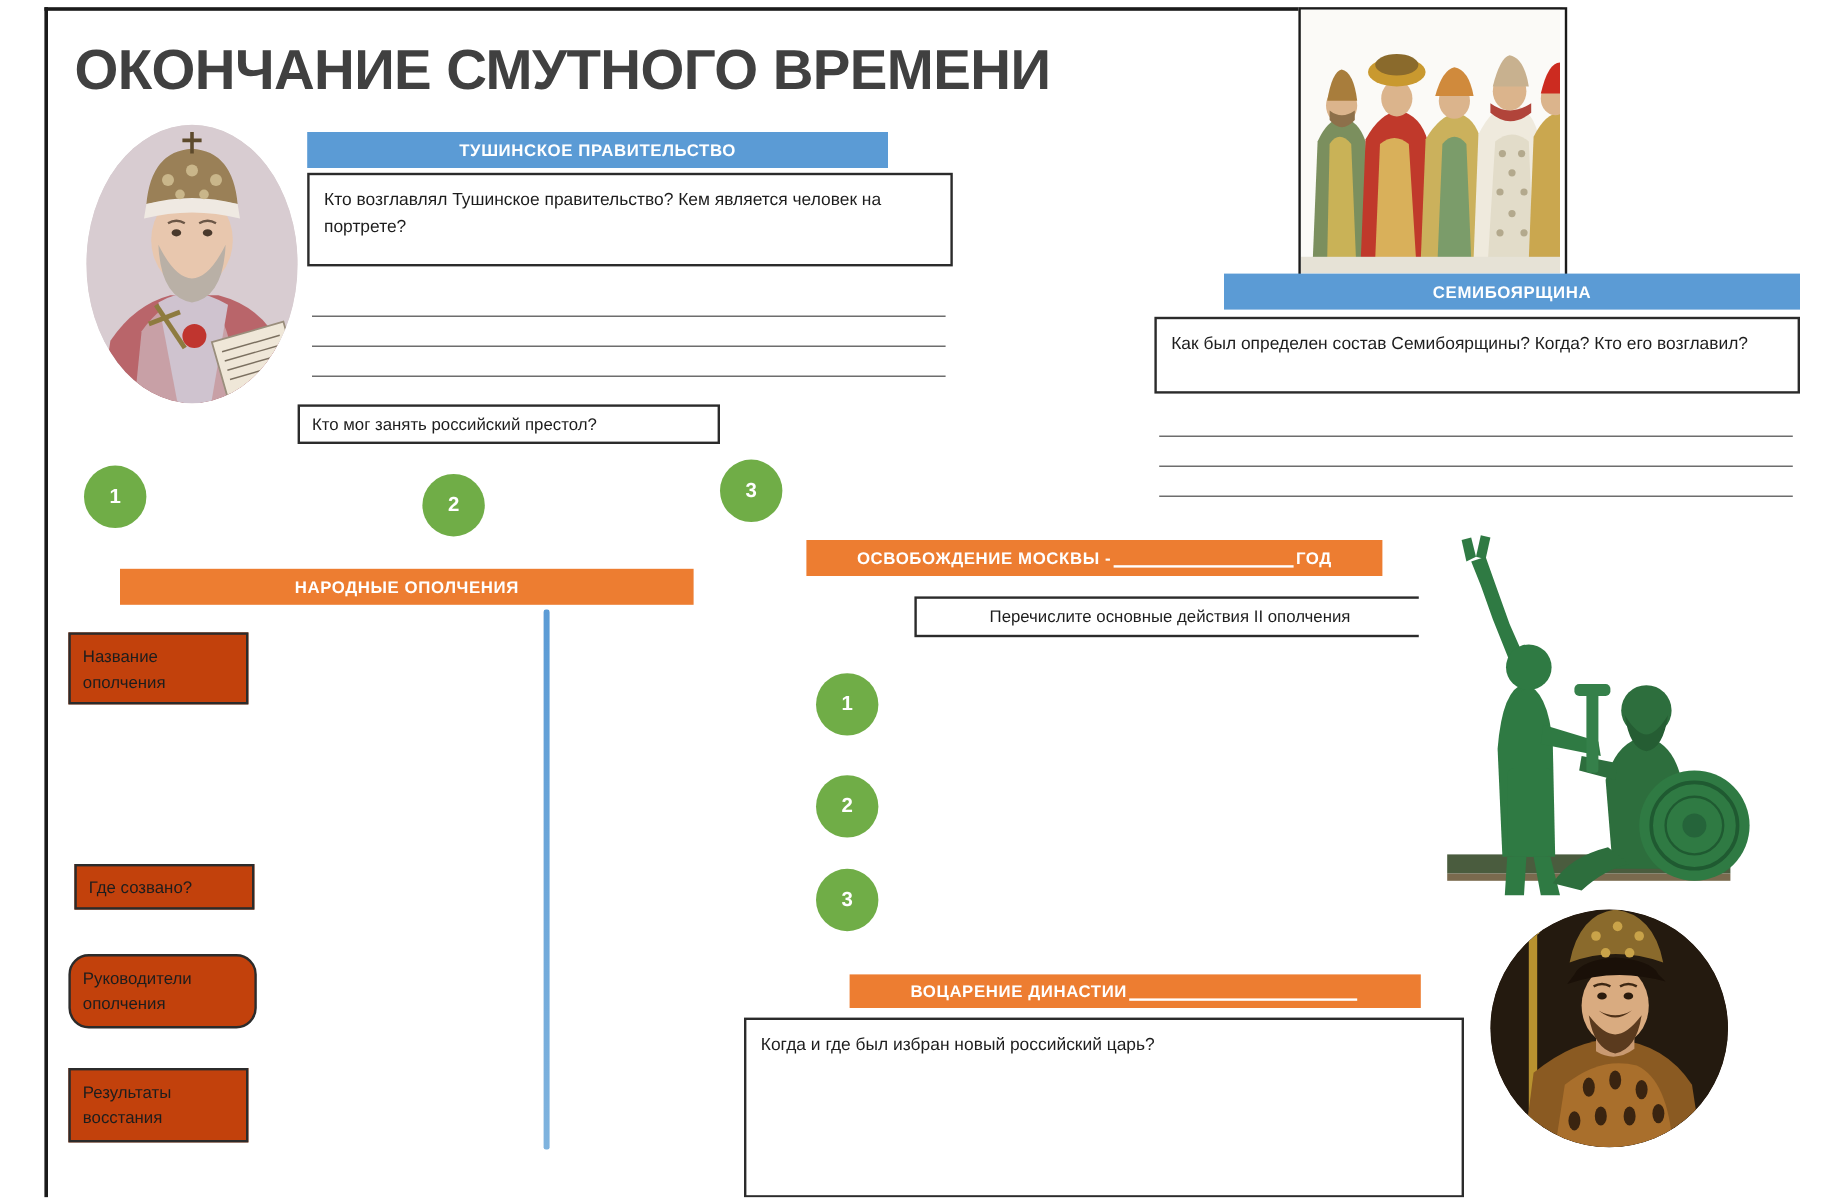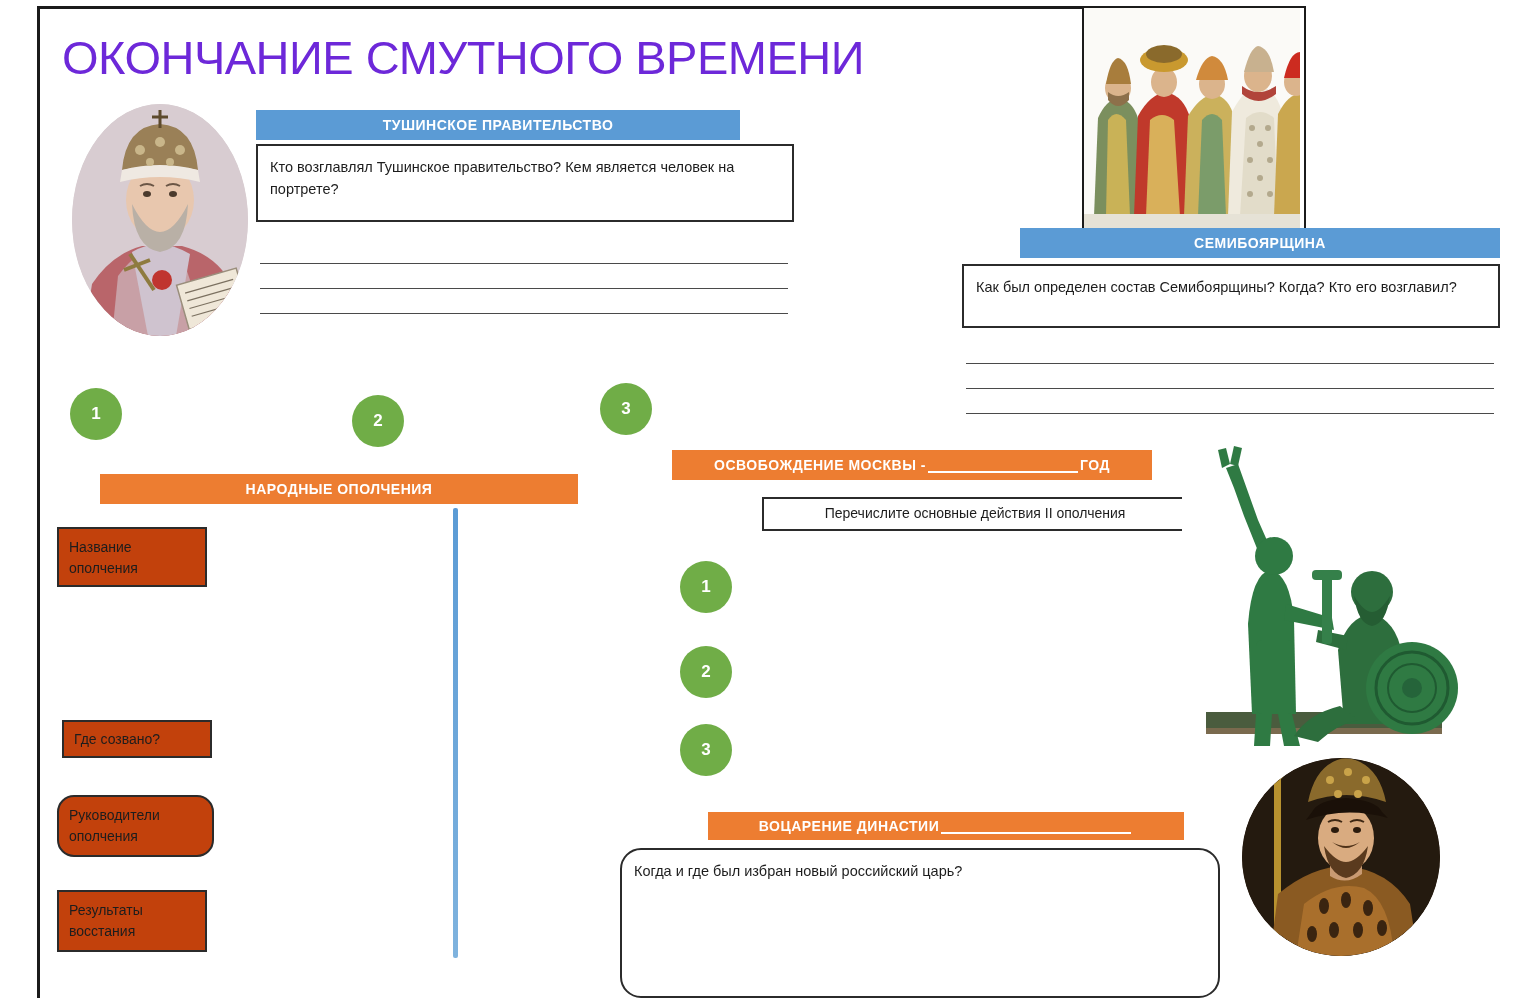--- a/index.html
+++ b/index.html
@@ -36,23 +36,23 @@
     width: 3px; height: 22px;
     background: #1b1b1b;
   }
 
   
   .main-title {
     position: absolute;
     left: 62px; top: 30px;
     width: 900px;
     font-size: 47px;
-    font-weight: normal;
+    font-weight: bold;
     letter-spacing: -0.5px;
-    color: #6d28d9;
+    color: #404040;
     font-family: "Liberation Sans", sans-serif;
     white-space: nowrap;
   }
 
   
   .hdr {
     position: absolute;
     display: flex;
     align-items: center;
     justify-content: center;
@@ -229,20 +229,21 @@
   </div>
 
   <div class="hdr hdr-blue" style="left:256px; top:110px; width:484px; height:30px;">ТУШИНСКОЕ ПРАВИТЕЛЬСТВО</div>
 
   <div class="qbox" style="left:256px; top:144px; width:538px; height:78px;">Кто возглавлял Тушинское правительство? Кем является человек на портрете?</div>
 
   <div class="ruleline" style="left:260px; top:263px; width:528px;"></div>
   <div class="ruleline" style="left:260px; top:288px; width:528px;"></div>
   <div class="ruleline" style="left:260px; top:313px; width:528px;"></div>
 
+  <div class="qbox small" style="left:248px; top:337px; width:352px; height:33px; display:flex; align-items:center;">Кто мог занять российский престол?</div>
 
   <div class="circle" style="left:70px; top:388px;">1</div>
   <div class="circle" style="left:352px; top:395px;">2</div>
   <div class="circle" style="left:600px; top:383px;">3</div>
 
   <div class="img-rect" style="left:1082px; top:6px; width:220px; height:224px;">
     <svg width="216" height="220" viewBox="0 0 216 220" aria-hidden="true">
       <rect width="216" height="220" fill="#fbfaf7"></rect>
 
       <g>
@@ -371,21 +372,21 @@
         <circle cx="230" cy="264" r="10" fill="#25643a"></circle>
       </g>
     </svg>
   </div>
 
   <div class="hdr hdr-orange" style="left:708px; top:812px; width:476px; height:28px;">
     <span>ВОЦАРЕНИЕ ДИНАСТИИ</span>
     <span class="blank-u short"></span>
   </div>
 
-  <div class="qbox" style="left:620px; top:848px; width:600px; height:150px;border-radius:21px;">Когда и где был избран новый российский царь?</div>
+  <div class="qbox" style="left:620px; top:848px; width:600px; height:150px;">Когда и где был избран новый российский царь?</div>
 
   <div class="img-circle" style="left:1242px; top:758px; width:198px; height:198px;">
     <svg width="198" height="198" viewBox="0 0 198 198" aria-hidden="true">
       <defs>
         <clipPath id="circClip">
             <circle cx="99" cy="99" r="99"></circle>
           </clipPath>
       </defs>
       <g clip-path="url(#circClip)">
         <rect width="198" height="198" fill="#241a0f"></rect>

